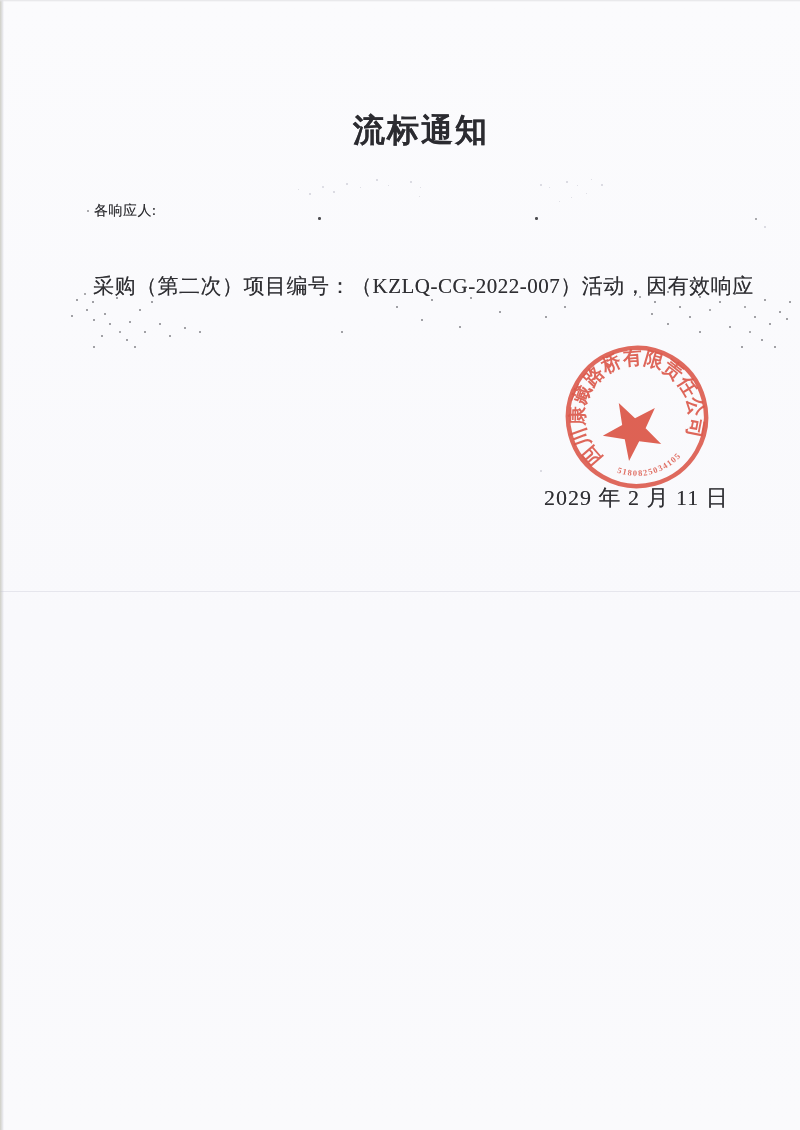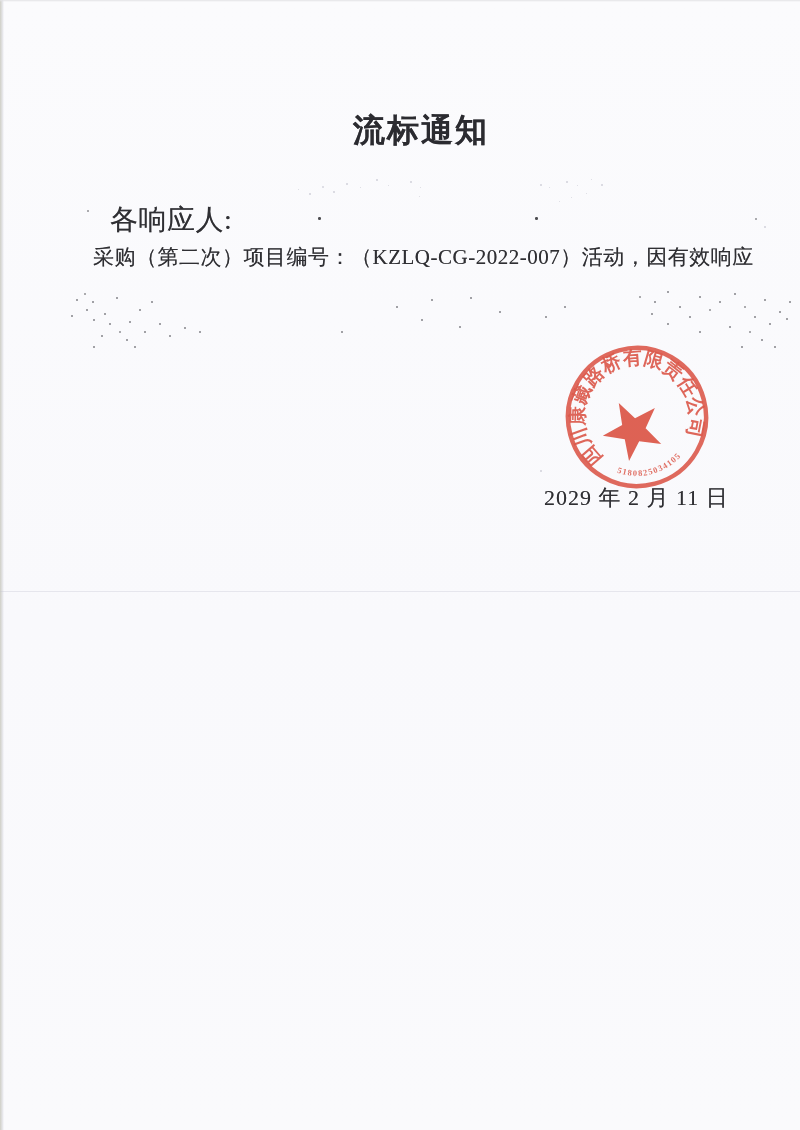--- a/index.html
+++ b/index.html
@@ -19,30 +19,30 @@
     position:absolute;left:0;top:0;width:100%;height:2px;
     background:linear-gradient(to bottom,#e3e3e6,rgba(255,255,255,0));
   }
   .title{
     position:absolute;left:353px;top:111px;margin:0;
     font-size:32px;font-weight:bold;letter-spacing:2px;line-height:1.2;
     color:#2b2b30;text-shadow:0 0 .5px rgba(43,43,48,.65);
     white-space:nowrap;
   }
   .greeting{
-    position:absolute;left:110px;top:202px;
-    font-size:28px;line-height:1.25;letter-spacing:.5px;white-space:nowrap;
+    position:absolute;left:94px;top:202px;
+    font-size:14px;line-height:1.25;letter-spacing:.5px;white-space:nowrap;
     text-shadow:0 0 .4px rgba(47,47,51,.55);
   }
   .body-line{
     position:absolute;font-size:21px;line-height:1.3;letter-spacing:.5px;
     white-space:nowrap;text-shadow:0 0 .4px rgba(47,47,51,.55);
   }
   .line1{left:148px;top:231px;}
-  .line2{left:93px;top:244px;text-align:right;}
+  .line2{left:93px;top:273px;text-align:right;}
   .line3{left:95px;top:288px;letter-spacing:1px;}
   .signature{
     position:absolute;left:383px;top:397px;
     font-size:21px;letter-spacing:.5px;white-space:nowrap;
     text-shadow:0 0 .4px rgba(47,47,51,.55);
   }
   .date{
     position:absolute;left:544px;top:483px;
     font-size:22px;letter-spacing:1px;white-space:nowrap;
     text-shadow:0 0 .4px rgba(47,47,51,.55);

